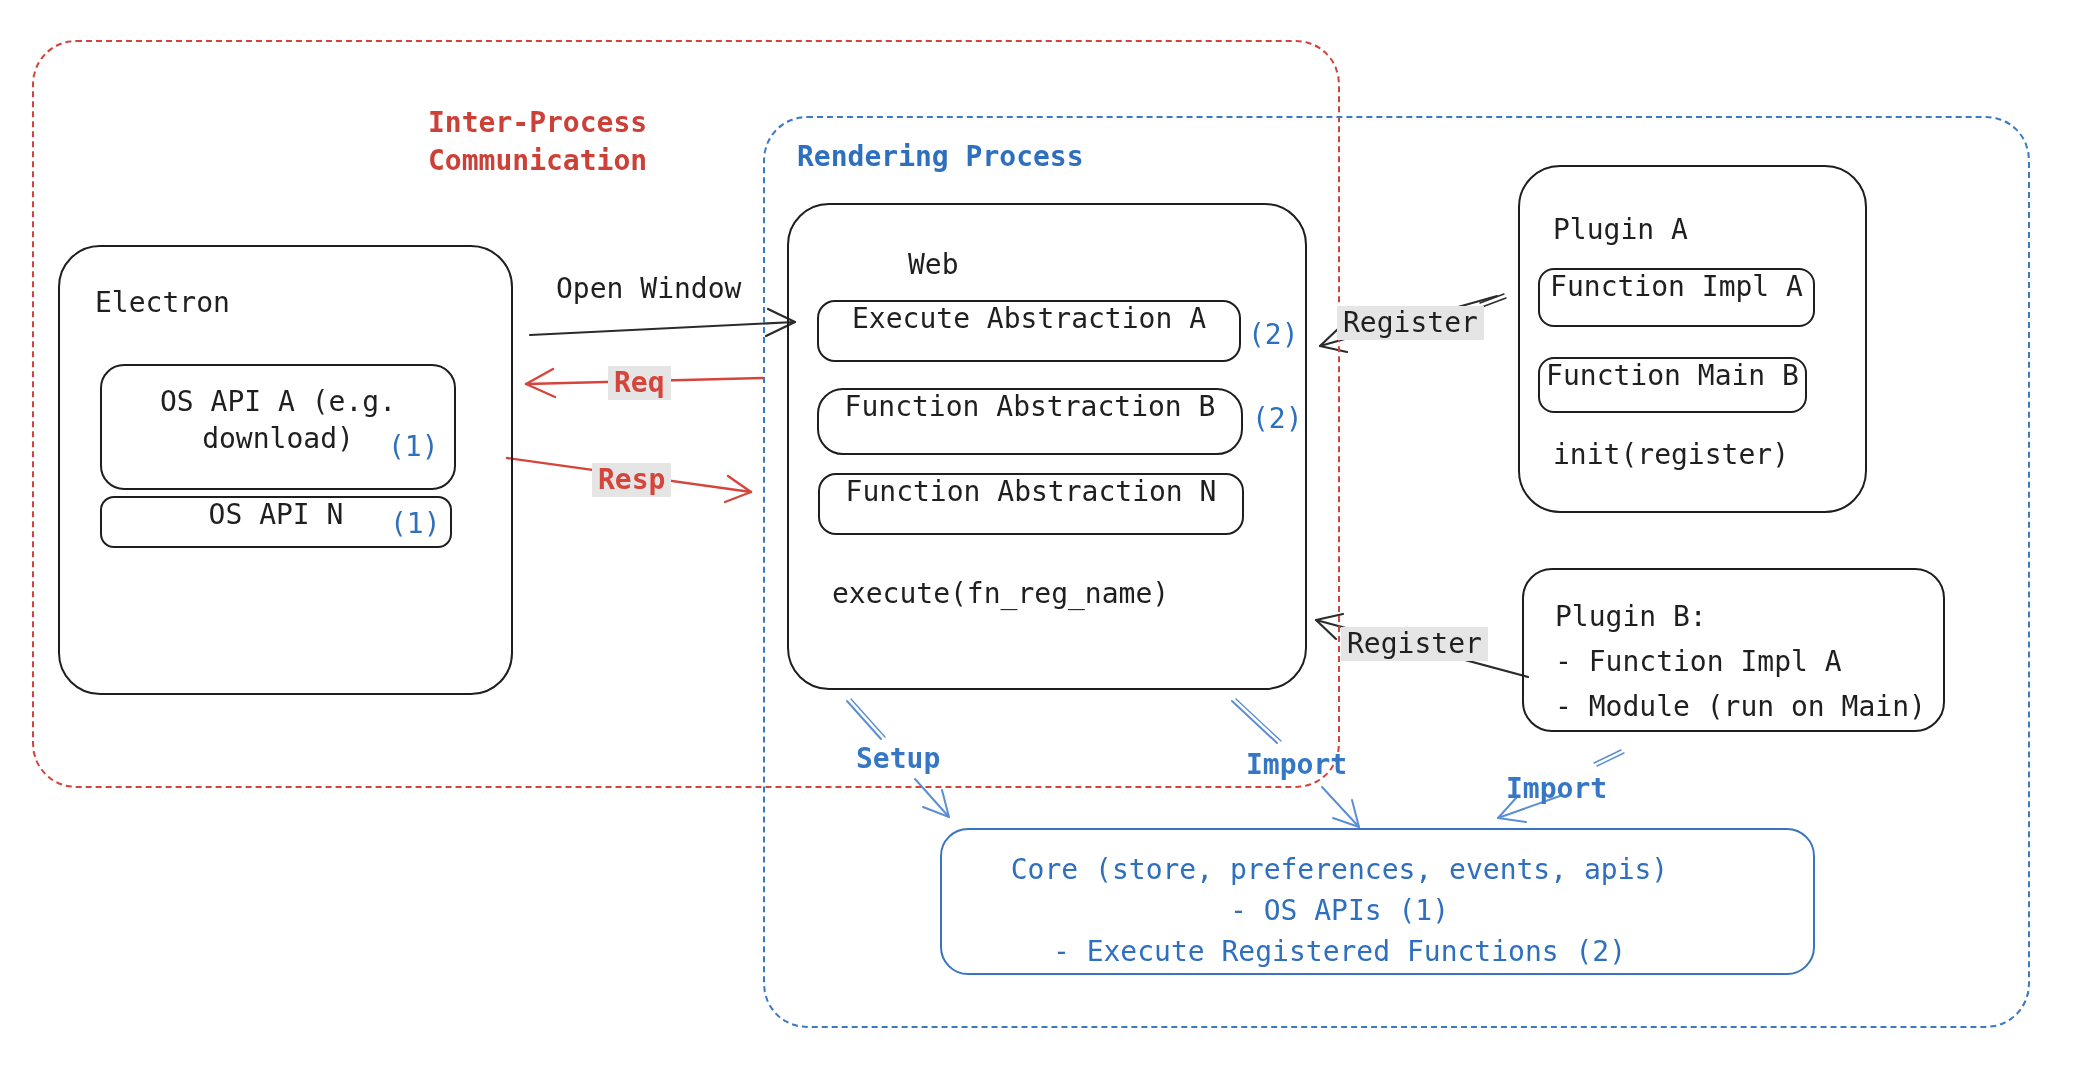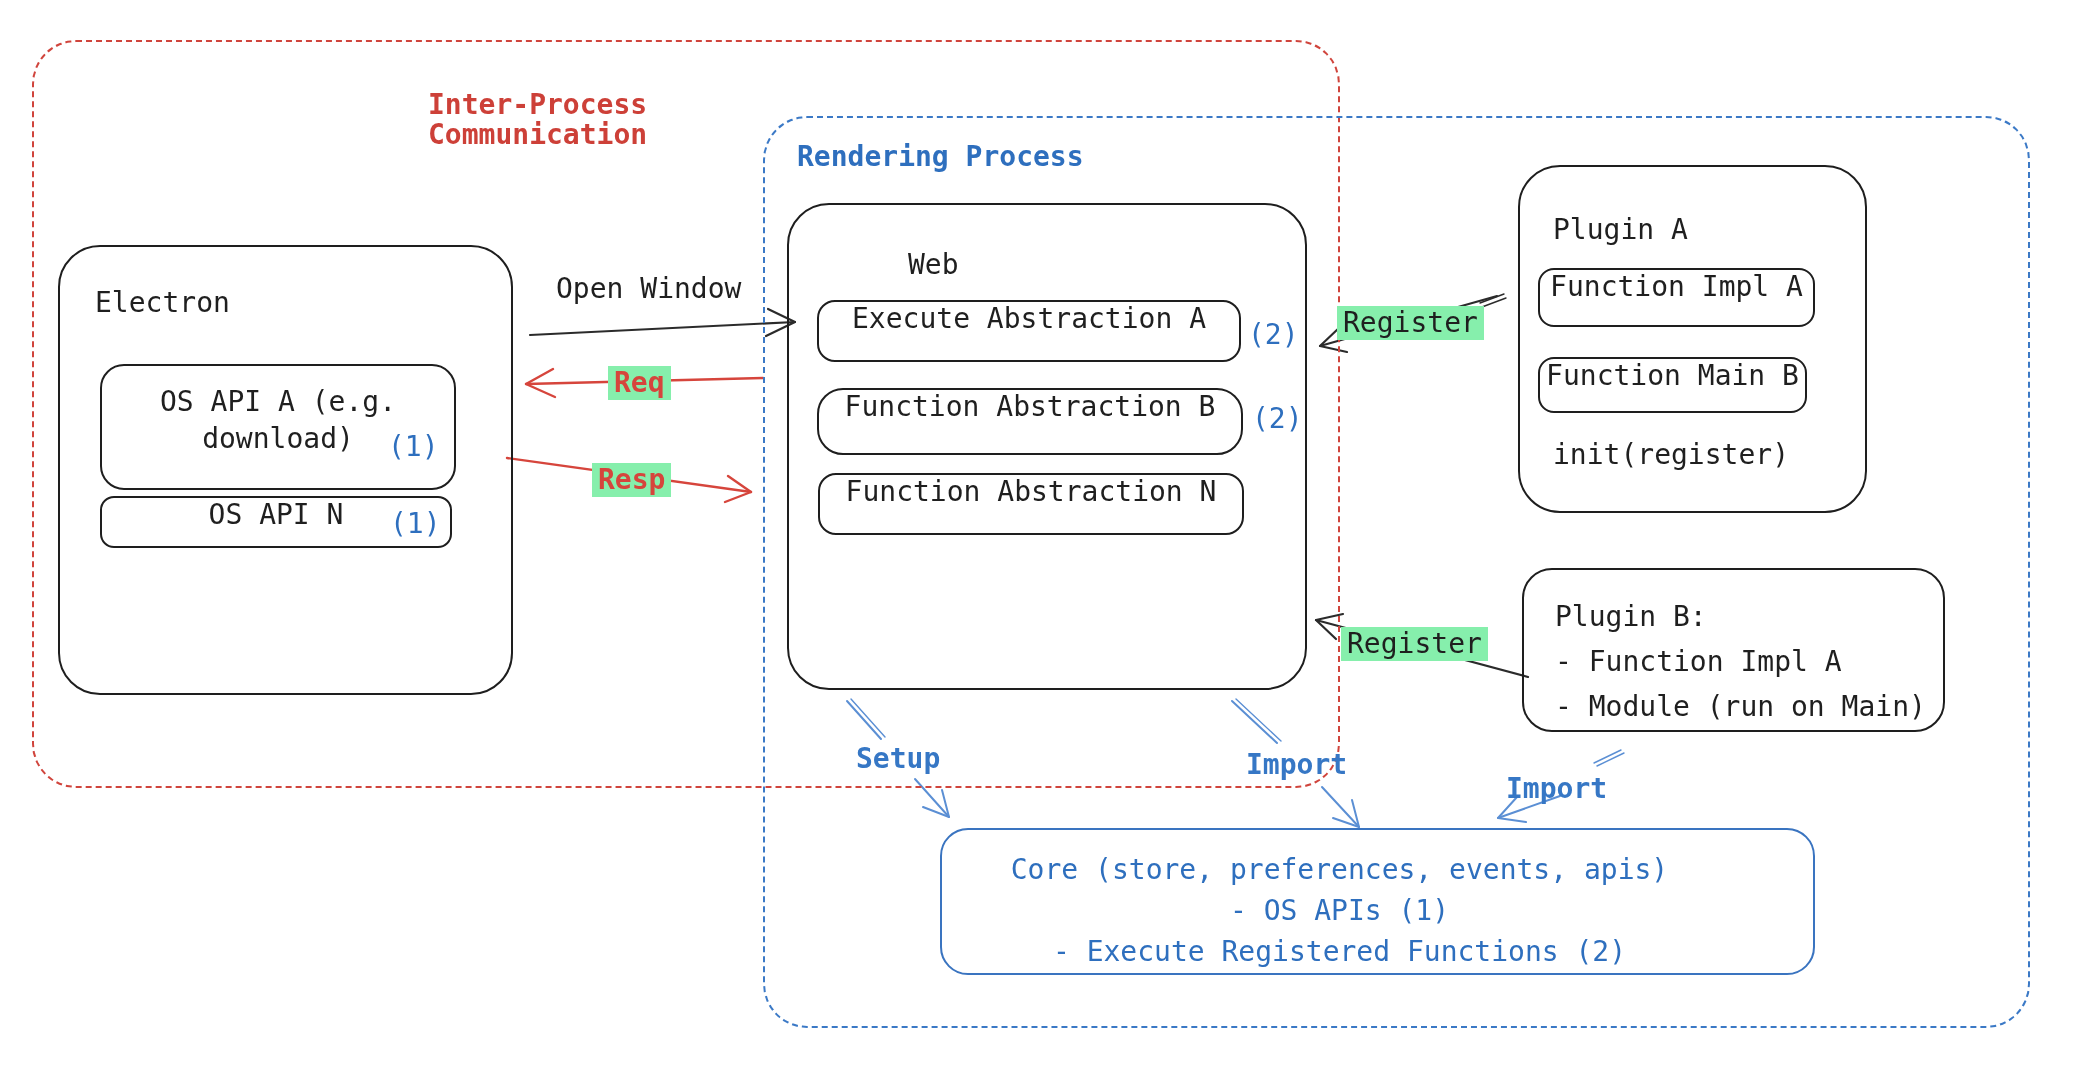--- a/index.html
+++ b/index.html
@@ -6,21 +6,21 @@
   #canvas{
     position:relative;width:2074px;height:1066px;background:#ffffff;overflow:hidden;
     font-family:"DejaVu Sans Mono","Liberation Mono",monospace;
     color:#1f1f1f;font-size:28px;line-height:34px;
   }
   .abs{position:absolute;}
   .box{position:absolute;border:2.2px solid #1e1e1e;background:transparent;box-sizing:border-box;}
   .dashed{position:absolute;border-style:dashed;border-width:2.5px;box-sizing:border-box;background:transparent;}
   #box-ipc{left:32px;top:40px;width:1308px;height:748px;border-radius:44px;border-color:#d0443c;}
   #box-render{left:763px;top:116px;width:1267px;height:912px;border-radius:44px;border-color:#3b79c6;}
-  #lbl-ipc{left:428px;top:90px;width:260px;color:#cd4038;font-weight:600;line-height:30px;}
+  #lbl-ipc{left:428px;top:104px;width:260px;color:#cd4038;font-weight:600;line-height:38px;}
   #lbl-render{left:797px;top:140px;color:#2e6fbe;font-weight:600;}
   #box-electron{left:58px;top:245px;width:455px;height:450px;border-radius:42px;}
   #lbl-electron{left:95px;top:286px;}
   #box-api-a{left:100px;top:364px;width:356px;height:126px;border-radius:24px;text-align:center;padding-top:17px;line-height:37px;}
   #badge-1a{left:286px;top:62px;position:absolute;}
   #box-api-n{left:100px;top:496px;width:352px;height:52px;border-radius:14px;}
   #badge-1n{left:288px;top:9px;position:absolute;}
   .vcenter{display:flex;justify-content:center;}
   #box-web{left:787px;top:203px;width:520px;height:487px;border-radius:42px;}
   #lbl-web{left:908px;top:248px;}
@@ -35,21 +35,21 @@
   #box-plugin-a{left:1518px;top:165px;width:349px;height:348px;border-radius:42px;}
   #lbl-plugin-a{left:1553px;top:213px;}
   #box-impl-a{left:1538px;top:268px;width:277px;height:59px;border-radius:16px;}
   #box-impl-b{left:1538px;top:357px;width:269px;height:56px;border-radius:16px;}
   #lbl-init{left:1553px;top:438px;}
   #box-plugin-b{left:1522px;top:568px;width:423px;height:164px;border-radius:30px;}
   #plugin-b-lines{left:1555px;top:594px;line-height:45px;}
   #box-core{left:940px;top:828px;width:875px;height:147px;border-radius:28px;border-color:#3a74c0;}
   #core-lines{left:940px;top:849px;width:799px;text-align:center;color:#2e6fbe;font-weight:500;line-height:41px;}
   #lbl-open-window{left:556px;top:272px;}
-  .on-line{background:#86efac;padding:0 6px;}
+  .on-line{background:#e5e5e5;padding:0 6px;}
   #lbl-req{left:608px;top:366px;color:#d6453c;font-weight:600;}
   #lbl-resp{left:592px;top:463px;color:#d6453c;font-weight:600;}
   #lbl-register-a{left:1337px;top:306px;}
   #lbl-register-b{left:1341px;top:627px;}
   .blue-arrow-label{color:#3677c5;font-weight:600;}
   #lbl-setup{left:856px;top:742px;}
   #lbl-import-1{left:1246px;top:748px;}
   #lbl-import-2{left:1506px;top:772px;}
   svg#wires{position:absolute;left:0;top:0;}
   svg#wires path{fill:none;stroke-linecap:round;stroke-linejoin:round;}
@@ -129,20 +129,21 @@
     <span>Execute Abstraction A</span>
   </div>
   <div id="badge-2a" class="badge2">(2)</div>
   <div id="box-fa-b" class="box vcenter">
     <span>Function Abstraction B</span>
   </div>
   <div id="badge-2b" class="badge2">(2)</div>
   <div id="box-fa-n" class="box vcenter">
     <span>Function Abstraction N</span>
   </div>
+  <div id="lbl-execute" class="abs">execute(fn_reg_name)</div>
 
   <div id="box-plugin-a" class="box"></div>
   <div id="lbl-plugin-a" class="abs">Plugin A</div>
   <div id="box-impl-a" class="box vcenter">
     <span>Function Impl A</span>
   </div>
   <div id="box-impl-b" class="box vcenter">
     <span>Function Main B</span>
   </div>
   <div id="lbl-init" class="abs">init(register)</div>

